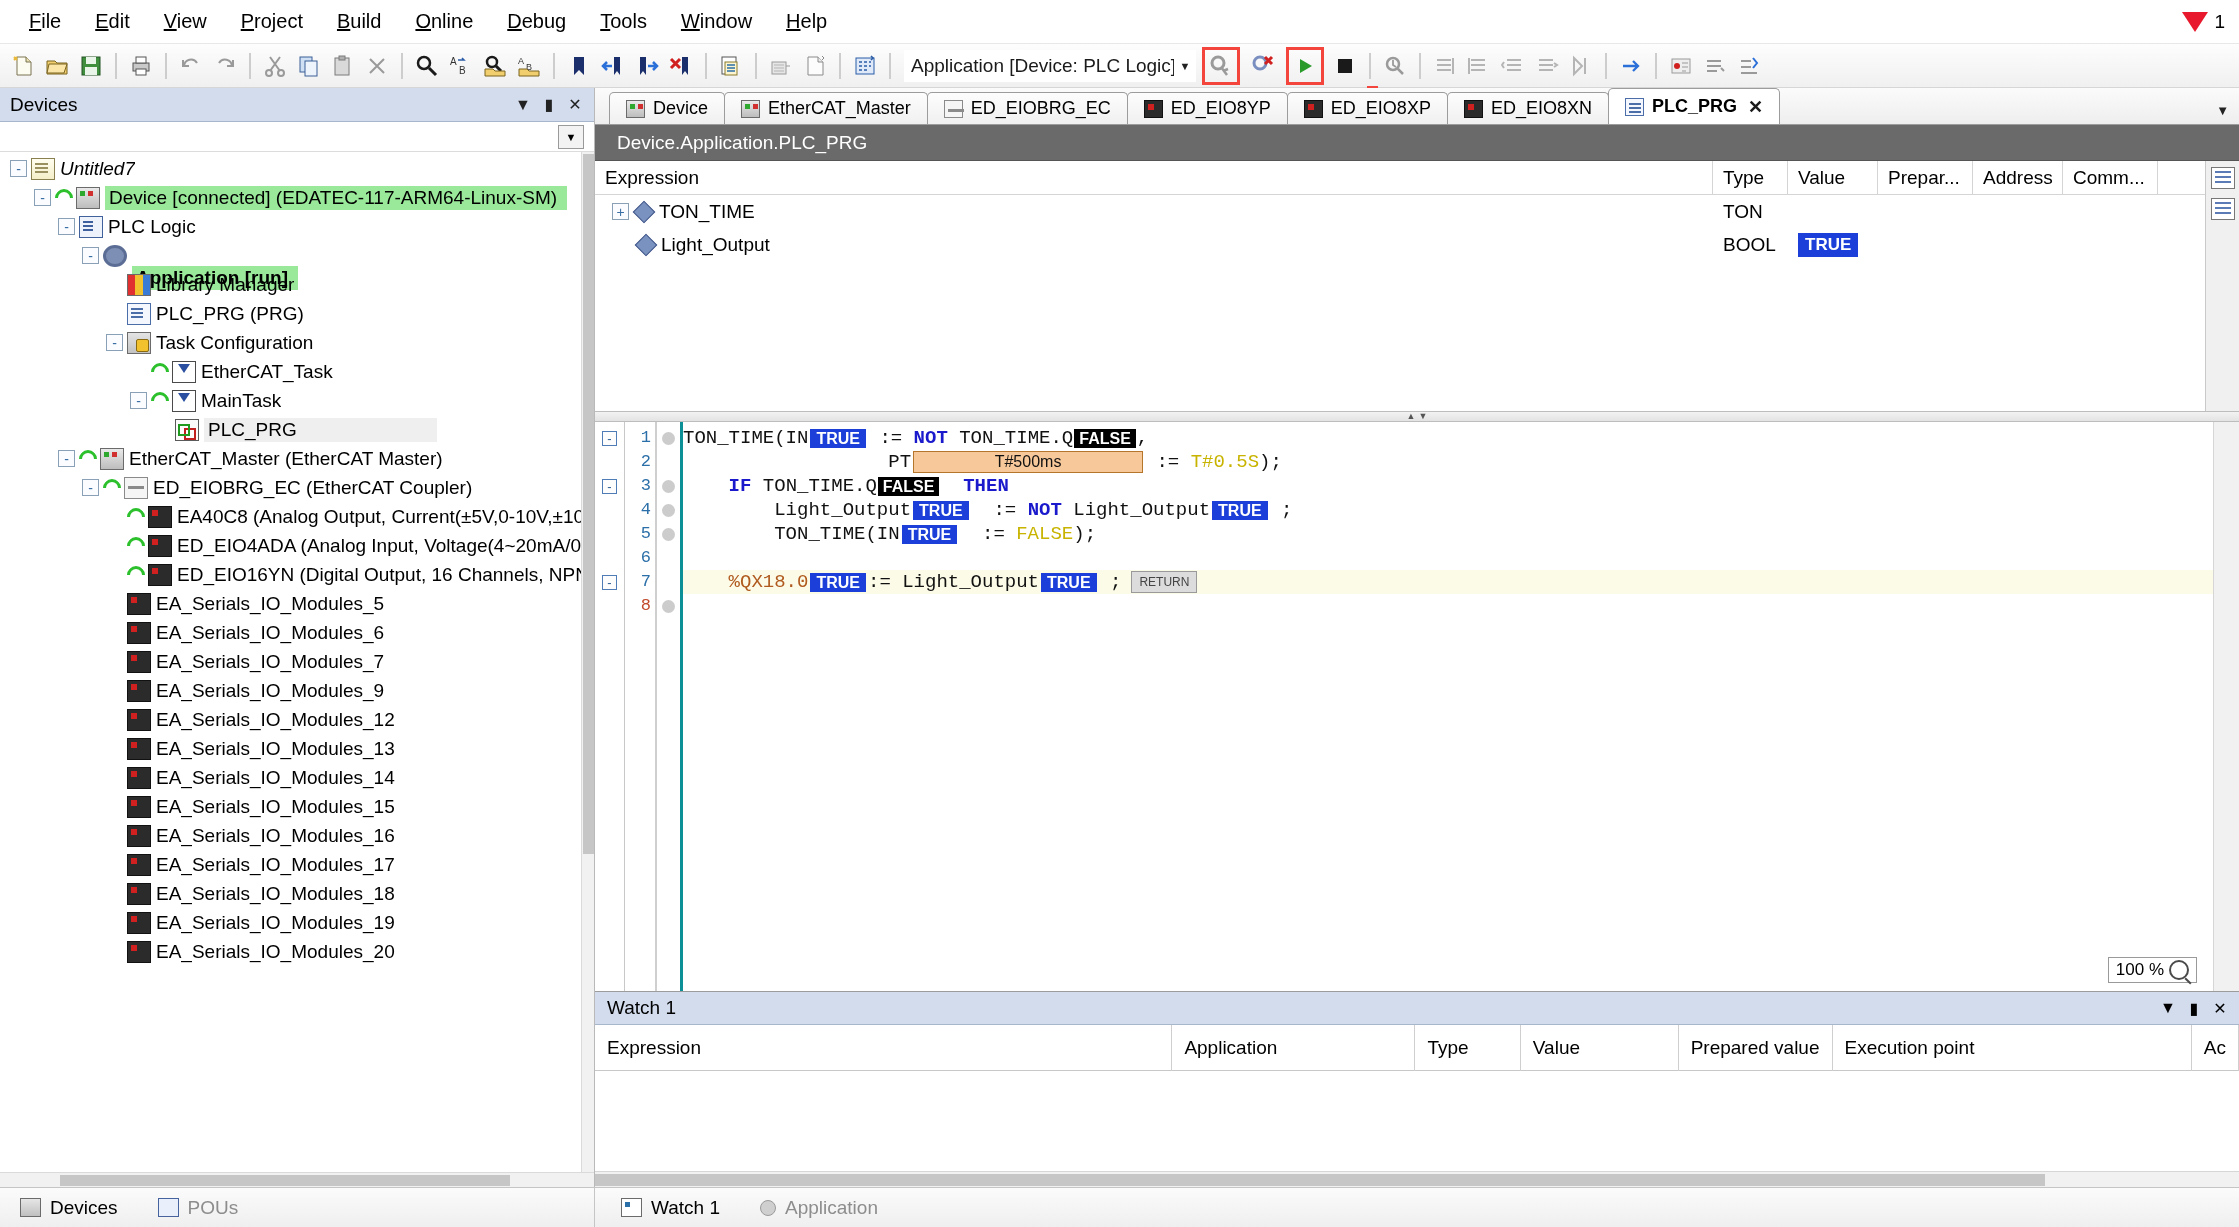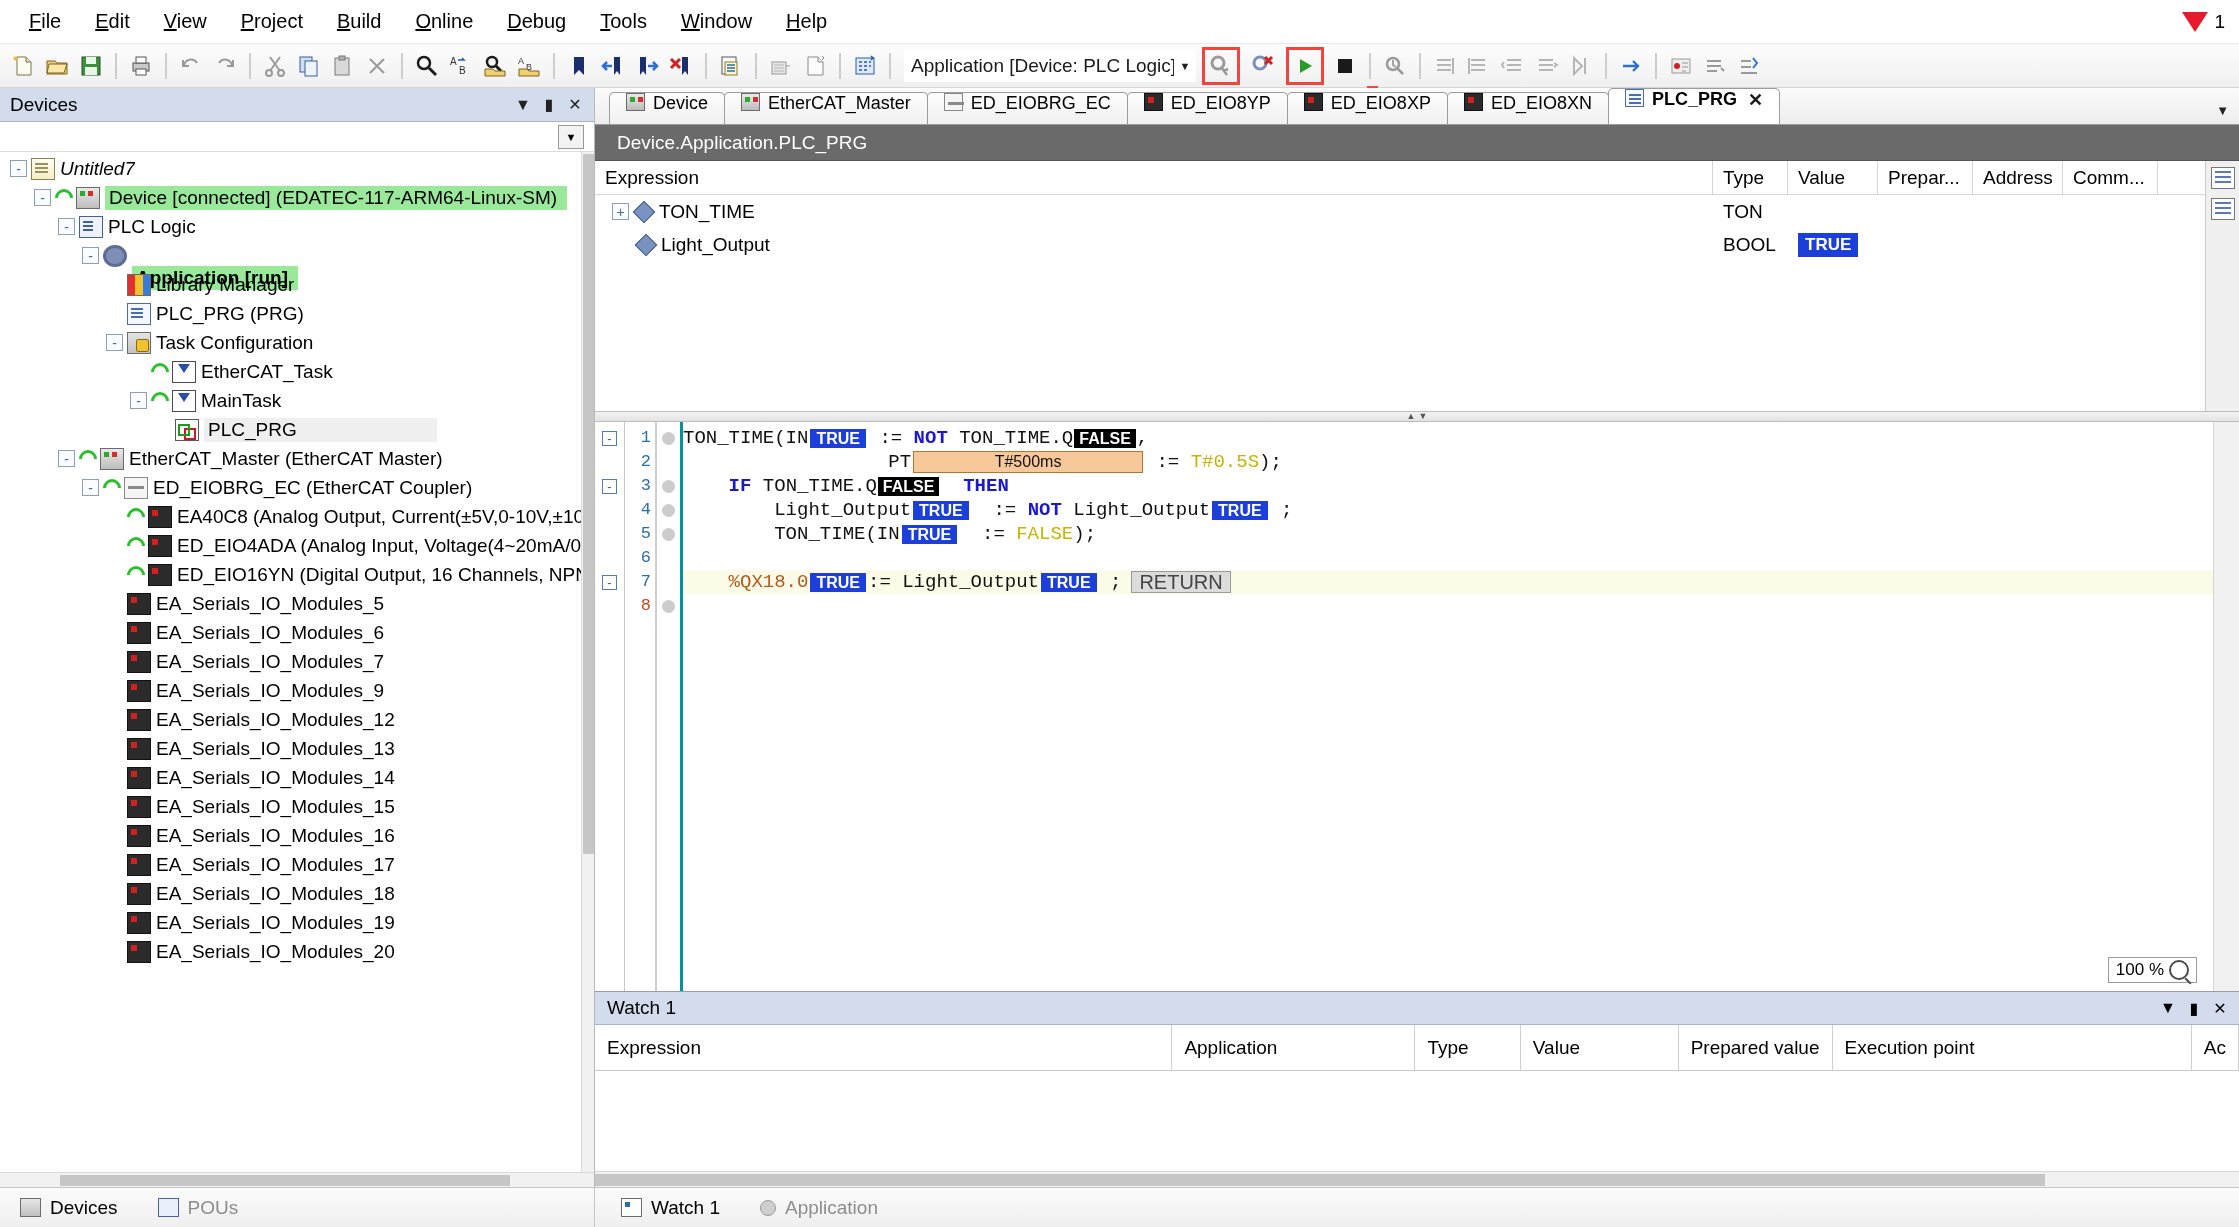--- a/index.html
+++ b/index.html
@@ -193,22 +193,22 @@
   .tabstrip {
     height: 37px; min-height: 37px;
     background: linear-gradient(#fbfbfb,#eeeeee);
     display: flex; align-items: flex-end;
     padding-left: 14px;
     position: relative;
     border-bottom: 1px solid #9c9c9c;
   }
   .tab {
     height: 32px;
-    display: flex; align-items: flex-start; gap: 8px;
-    padding: 0 16px;
+    display: flex; align-items: center; gap: 8px;
+    padding: 12px 16px;
     background: linear-gradient(#fdfdfd,#f0f0f0);
     border: 1px solid #9c9c9c;
     border-bottom: none;
     border-radius: 5px 5px 0 0;
     margin-right: -1px;
     font-size: 18px;
     white-space: nowrap;
     cursor: default;
   }
   .tab.active {
@@ -338,21 +338,21 @@
     display: inline-block; line-height: 17px;
   }
   .inline-prep {
     background: #f7c99a; border: 1px solid #b5762c; color: #111;
     font-size: 16px; padding: 1px 8px; margin: 0 2px;
     font-family: "Liberation Sans", sans-serif;
     display: inline-block; min-width: 230px; text-align: center; line-height: 18px;
   }
   .inline-return {
     background: #dcdcdc; border: 1px solid #9a9a9a; color: #444;
-    font-size: 20px; padding: 1px 7px; margin-left: 10px;
+    font-size: 12px; padding: 1px 7px; margin-left: 10px;
     font-family: "Liberation Sans", sans-serif;
     display: inline-block; line-height: 18px;
   }
   .zoom-box {
     position: absolute; right: 42px; bottom: 8px;
     display: flex; align-items: center; gap: 5px;
     background: #ffffff; border: 1px solid #9a9a9a;
     padding: 2px 7px; font-size: 17px;
     font-family: "Liberation Sans", sans-serif;
   }

